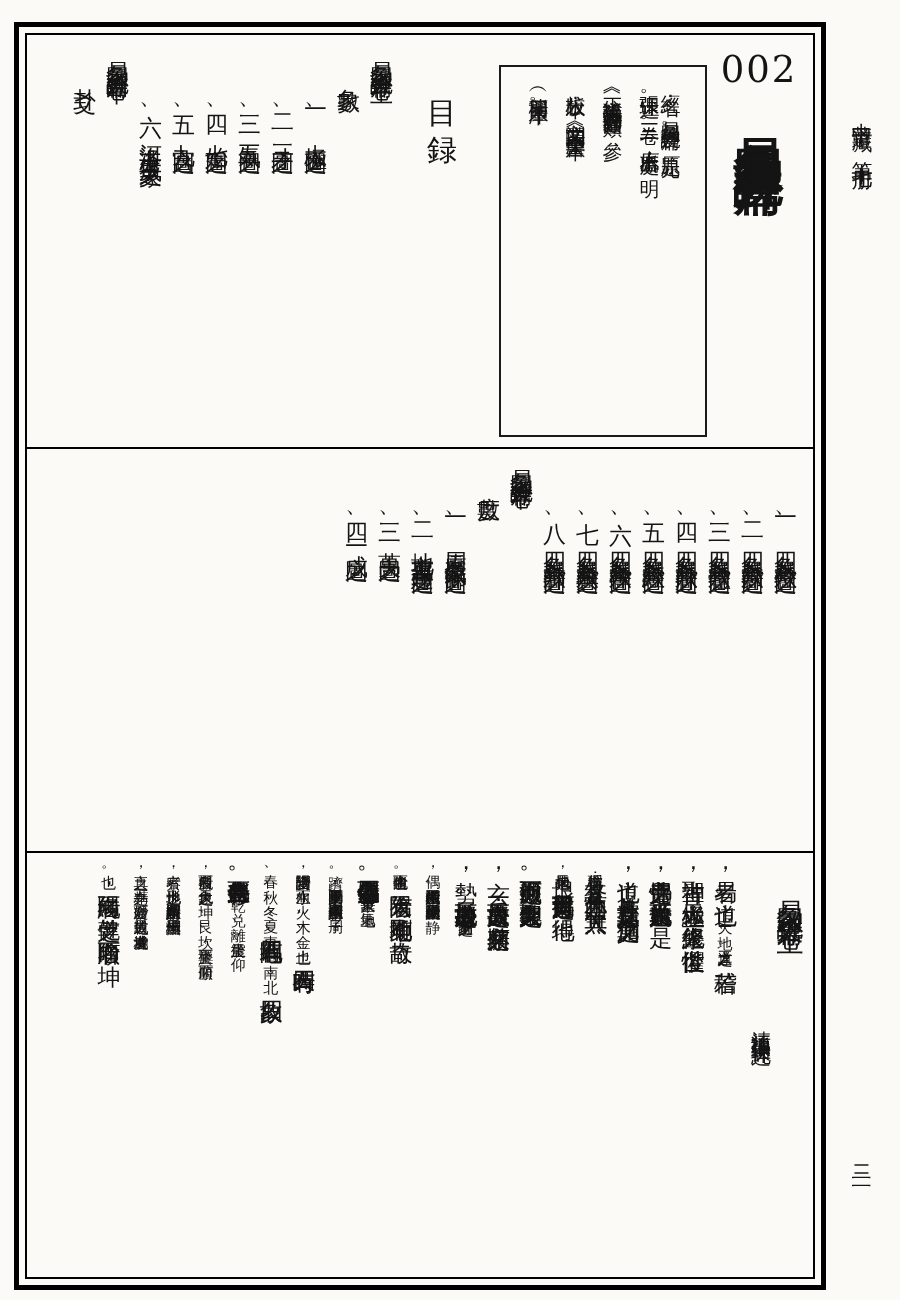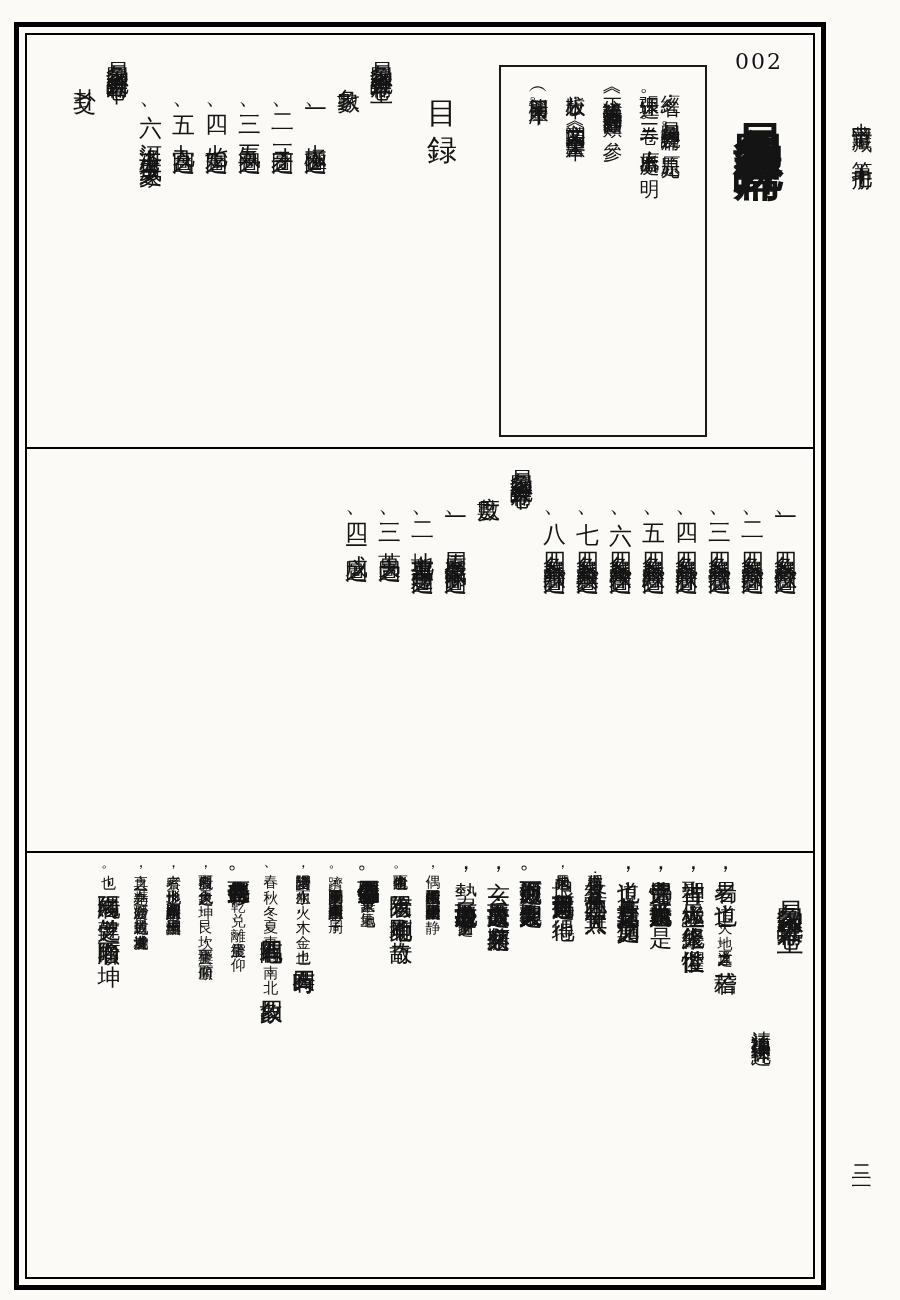--- a/index.html
+++ b/index.html
@@ -22,21 +22,21 @@
   
   .rule{position:absolute;left:0;right:0;height:2px;background:#000;}
   #rule1{top:412px;}
   #rule2{top:816px;}
   #sec-top{position:absolute;top:0;left:0;right:0;height:410px;}
   #sec-mid{position:absolute;top:416px;left:0;right:0;height:398px;padding-right:16px;box-sizing:border-box;}
   #sec-bottom{position:absolute;top:820px;left:0;right:0;bottom:0;padding:8px 10px 4px 6px;box-sizing:border-box;}
 
   
   #masthead{position:absolute;right:4px;top:16px;width:100px;height:392px;text-align:center;}
-  #masthead .num{font-size:22px;letter-spacing:2px;line-height:1;font-family:"DejaVu Serif",serif;}
+  #masthead .num{font-size:37px;letter-spacing:2px;line-height:1;font-family:"DejaVu Serif",serif;}
   #masthead .title{writing-mode:vertical-rl;font-size:50px;font-weight:900;line-height:1;margin:10px auto 0;letter-spacing:6px;}
 
   
   #colophon{position:absolute;right:106px;top:30px;width:208px;height:372px;border:2px solid #1a1a1a;box-sizing:border-box;padding:13px 11px;}
   #colophon .v{height:100%;}
   #colophon p{margin:0 0 0 16px;font-size:20px;line-height:1.05;letter-spacing:2px;}
   #colophon p:first-child{margin-left:0;}
 
   
   #toc-heading{position:absolute;right:356px;top:42px;font-size:30px;letter-spacing:36px;line-height:1;}

